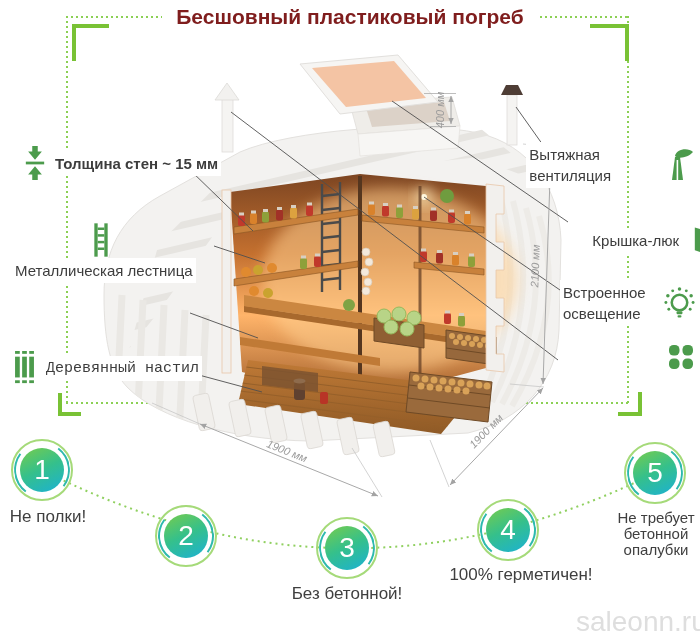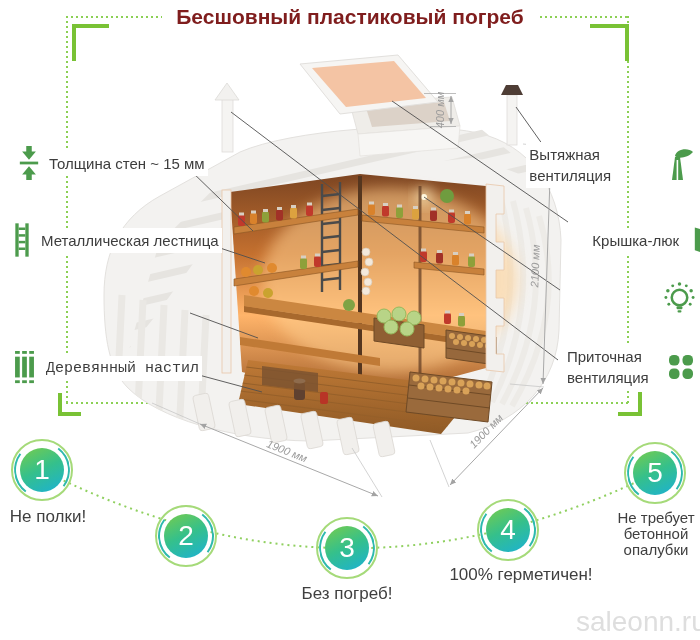--- a/index.html
+++ b/index.html
@@ -325,31 +325,31 @@
       <line x1="450" y1="485" x2="543" y2="388" marker-start="url(#dimArrow)" marker-end="url(#dimArrow)"></line>
     </g>
     <g fill="#9b9b9b" font-size="11" font-style="italic" text-anchor="middle">
       <text x="441" y="113" transform="rotate(-90 441 110)">400 мм</text>
       <text x="536" y="269" transform="rotate(-88 536 266)">2100 мм</text>
       <text x="287" y="455" transform="rotate(22 287 451)">1900 мм</text>
       <text x="486" y="435" transform="rotate(-46 486 431)">1900 мм</text>
     </g>
   </svg>
 
-  <div class="feat feat-l" style="left:18px;top:146px;">
+  <div class="feat feat-l" style="left:24px;top:146px;font-weight:bold;">
     <span class="icon">
       <svg width="22" height="34" viewBox="0 0 24 37" fill="#4c9b4c">
         <path d="M9,0 h6 v6 h4.5 l-7.5,9 -7.5,-9 h4.5 z"></path>
         <rect x="2" y="17" width="20" height="3"></rect>
         <path d="M12,22 l7.5,9 h-4.5 v6 h-6 v-6 h-4.5 z"></path>
       </svg>
       </span>
     <span class="txt">Толщина стен ~ 15 мм</span>
   </div>
-  <div class="feat feat-l" style="left:12px;top:222px;">
+  <div class="feat feat-l" style="left:12px;top:222px;flex-direction:column;">
     <span class="icon">
       <svg width="20" height="36" viewBox="0 0 24 40" fill="#4c9b4c">
         <rect x="4" y="0" width="4" height="40"></rect>
           <rect x="16" y="0" width="4" height="40"></rect>
         <rect x="8" y="5" width="8" height="3"></rect>
           <rect x="8" y="13" width="8" height="3"></rect>
         <rect x="8" y="21" width="8" height="3"></rect>
           <rect x="8" y="29" width="8" height="3"></rect>
       </svg>
       </span>
@@ -386,39 +386,39 @@
     <span class="txt">Крышка-люк</span>
     <span class="icon">
       <svg width="30" height="29" viewBox="0 0 32 30" fill="#4c9b4c">
         <path d="M3,1 L14,4.5 L14,29 L3,25.5 Z"></path>
         <path d="M14,2 h4 v26 h-4 v-2.5 h1.5 v-21 h-1.5 z"></path>
         <path d="M19,12.5 h6 v-4 l7,6.5 -7,6.5 v-4 h-6 z"></path>
       </svg>
       </span>
   </div>
   <div class="feat feat-r" style="left:560px;top:280px;width:136px;">
+    <span class="txt" style="width:90px;">Встроенное освещение</span>
     <span class="icon">
       <svg width="33" height="36" viewBox="0 0 34 37" fill="#4c9b4c">
         <circle cx="17" cy="18" r="8" fill="none" stroke="#4c9b4c" stroke-width="2.6"></circle>
         <rect x="14" y="27" width="6" height="3" rx="1"></rect>
           <rect x="15" y="31" width="4" height="2.5" rx="1"></rect>
         <circle cx="17" cy="4" r="1.8"></circle>
           <circle cx="10" cy="6" r="1.5"></circle>
           <circle cx="24" cy="6" r="1.5"></circle>
         <circle cx="5" cy="11" r="1.8"></circle>
           <circle cx="29" cy="11" r="1.8"></circle>
         <circle cx="3" cy="18" r="1.5"></circle>
           <circle cx="31" cy="18" r="1.5"></circle>
         <circle cx="6" cy="25" r="1.5"></circle>
           <circle cx="28" cy="25" r="1.5"></circle>
       </svg>
       </span>
   </div>
   <div class="feat feat-r" style="left:560px;top:344px;width:134px;">
-    <span class="txt" style="width:88px;">Приточная вентиляция</span>
     <span class="icon">
       <svg width="26" height="26" viewBox="0 0 26 26" fill="#4c9b4c">
         <rect x="1" y="1" width="10.5" height="10.5" rx="4.5"></rect>
           <rect x="14.5" y="1" width="10.5" height="10.5" rx="4.5"></rect>
         <rect x="1" y="14.5" width="10.5" height="10.5" rx="4.5"></rect>
           <rect x="14.5" y="14.5" width="10.5" height="10.5" rx="4.5"></rect>
         <circle cx="13" cy="13" r="3.2" fill="#ffffff"></circle>
       </svg>
       </span>
   </div>
@@ -443,18 +443,18 @@
     <div class="badge-arcs"></div>
     <div class="badge-core">4</div>
   </div>
   <div class="badge" style="left:624px;top:442px;">
     <div class="badge-ring"></div>
     <div class="badge-arcs"></div>
     <div class="badge-core">5</div>
   </div>
 
   <div class="cap" style="left:0;top:507px;width:96px;">Не полки!</div>
-  <div class="cap" style="left:286px;top:584px;width:122px;">Без погреб!</div>
+  <div class="cap" style="left:286px;top:584px;width:122px;">Без бетонной!</div>
   <div class="cap" style="left:436px;top:565px;width:170px;">100% герметичен!</div>
   <div class="cap cap-small" style="left:610px;top:510px;width:92px;">Не требует бетонной опалубки</div>
 
   <div class="watermark">saleonn.ru</div>
 </div>
 
 </body></html>

